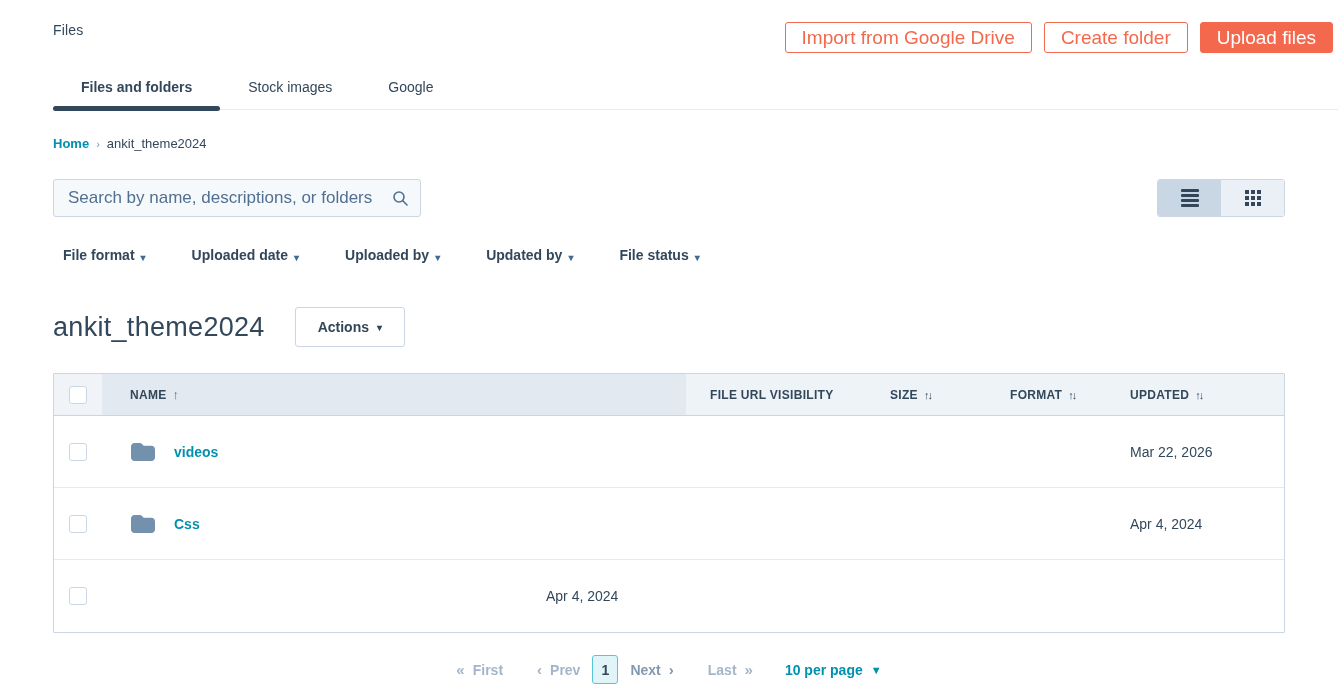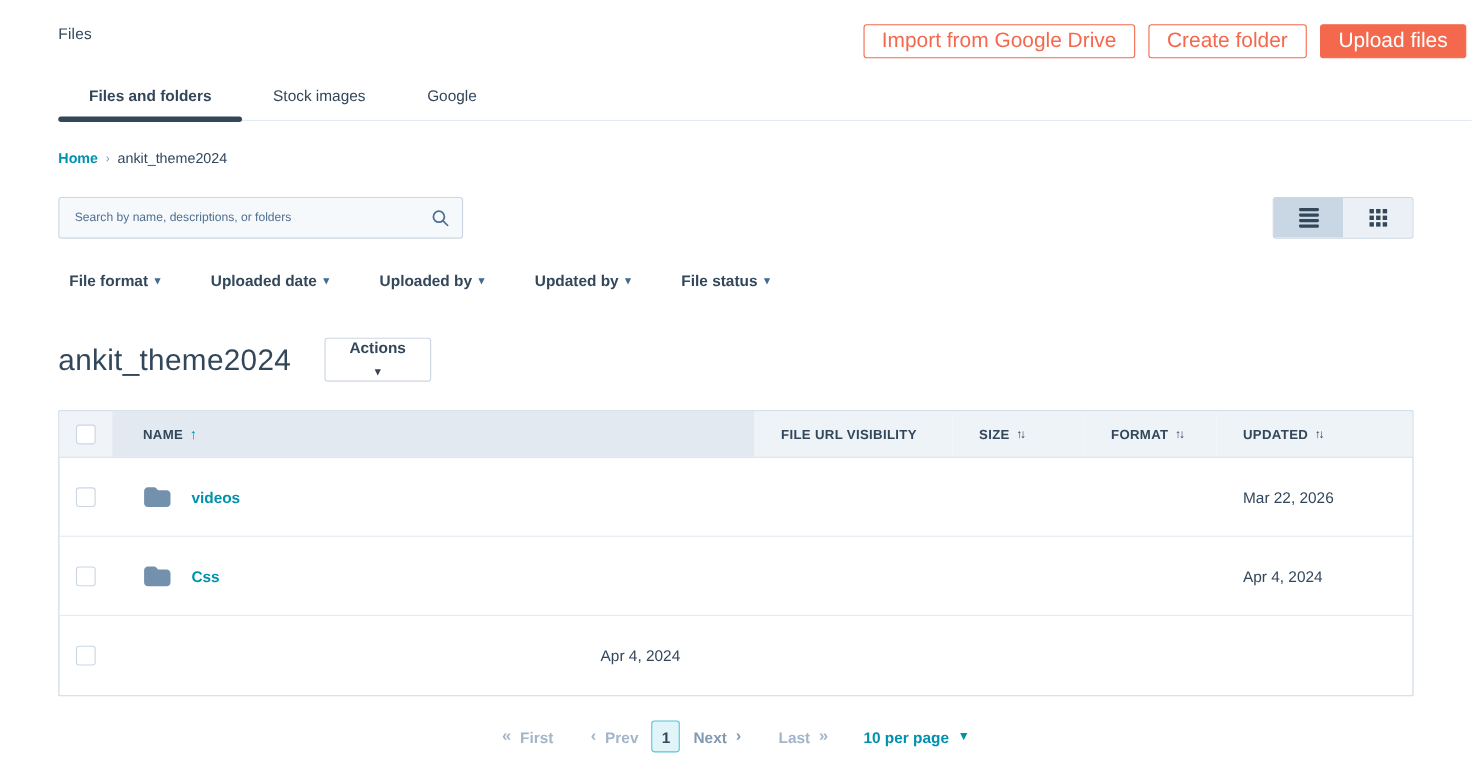--- a/index.html
+++ b/index.html
@@ -21,40 +21,40 @@
   .tab.active::after { content:""; position:absolute; left:0; right:0; bottom:-2px; height:5px; background:#33475b; border-radius:3px; }
 
   
   .content { padding:0 53px; }
   .breadcrumb { margin-top:26px; font-size:13px; display:flex; align-items:center; gap:7px; }
   .breadcrumb a { color:#0091ae; font-weight:bold; text-decoration:none; cursor:pointer; }
   .crumb-sep { color:#7c98b6; font-size:11px; }
 
   .search-row { margin-top:28px; display:flex; justify-content:space-between; align-items:center; }
   .search-box { width:368px; height:38px; background:#f6f9fc; border:1px solid #cbd6e2; border-radius:3px; display:flex; align-items:center; padding:0 12px 0 14px; }
-  .search-box input { flex:1; border:none; outline:none; background:transparent; font-size:11px; color:#33475b; font-family:"Liberation Sans", sans-serif; }
+  .search-box input { flex:1; border:none; outline:none; background:transparent; font-size:17px; color:#33475b; font-family:"Liberation Sans", sans-serif; }
   .search-box input::placeholder { color:#516f90; opacity:1; }
   .search-glyph { width:16px; height:16px; flex:0 0 auto; }
 
   .view-toggle { display:flex; border:1px solid #cbd6e2; border-radius:3px; overflow:hidden; }
   .view-btn { width:63px; height:36px; display:flex; align-items:center; justify-content:center; cursor:pointer; }
   .view-btn.active { background:#c9d6e3; }
   .view-btn.inactive { background:#eaf0f6; }
   .list-glyph { display:flex; flex-direction:column; gap:2px; }
   .list-glyph span { width:18px; height:3px; background:#33475b; border-radius:1px; }
   .grid-glyph { display:grid; grid-template-columns:repeat(3,4px); grid-template-rows:repeat(3,4px); gap:2px; }
   .grid-glyph span { background:#33475b; }
 
   .filters { margin-top:30px; display:flex; gap:46px; padding-left:10px; }
-  .filter { font-size:14px; font-weight:bold; color:#33475b; cursor:pointer; display:flex; align-items:center; gap:6px; }
+  .filter { font-size:14px; font-weight:bold; color:#33475b; cursor:pointer; display:flex; align-items:flex-end; gap:6px; }
   .caret { font-size:10px; color:#426b8f; }
 
   .title-row { margin-top:44px; display:flex; align-items:center; gap:30px; }
   .folder-title { font-size:27px; font-weight:normal; color:#33475b; letter-spacing:.3px; }
-  .actions-btn { background:#fff; border:1px solid #cbd6e2; border-radius:3px; height:40px; padding:0 22px; display:flex; align-items:center; gap:8px; font-size:14px; font-weight:bold; color:#33475b; cursor:pointer;flex-direction:column; }
+  .actions-btn { background:#fff; border:1px solid #cbd6e2; border-radius:3px; height:40px; padding:0 22px; display:flex; align-items:center; gap:8px; font-size:14px; font-weight:bold; color:#33475b; cursor:pointer; }
 
   
   .table { margin-top:26px; border:1px solid #cbd6e2; border-radius:1px; }
   .tr { display:flex; align-items:center; }
   .col-check { width:48px; display:flex; justify-content:center; align-self:stretch; align-items:center; }
   .col-name { flex:1; padding-left:28px; display:flex; align-items:center; gap:18px; align-self:stretch; }
   .col-url { width:180px; padding-left:24px; }
   .col-size { width:120px; padding-left:24px; }
   .col-format { width:120px; padding-left:24px; }
   .col-updated { width:178px; padding-left:24px; }

